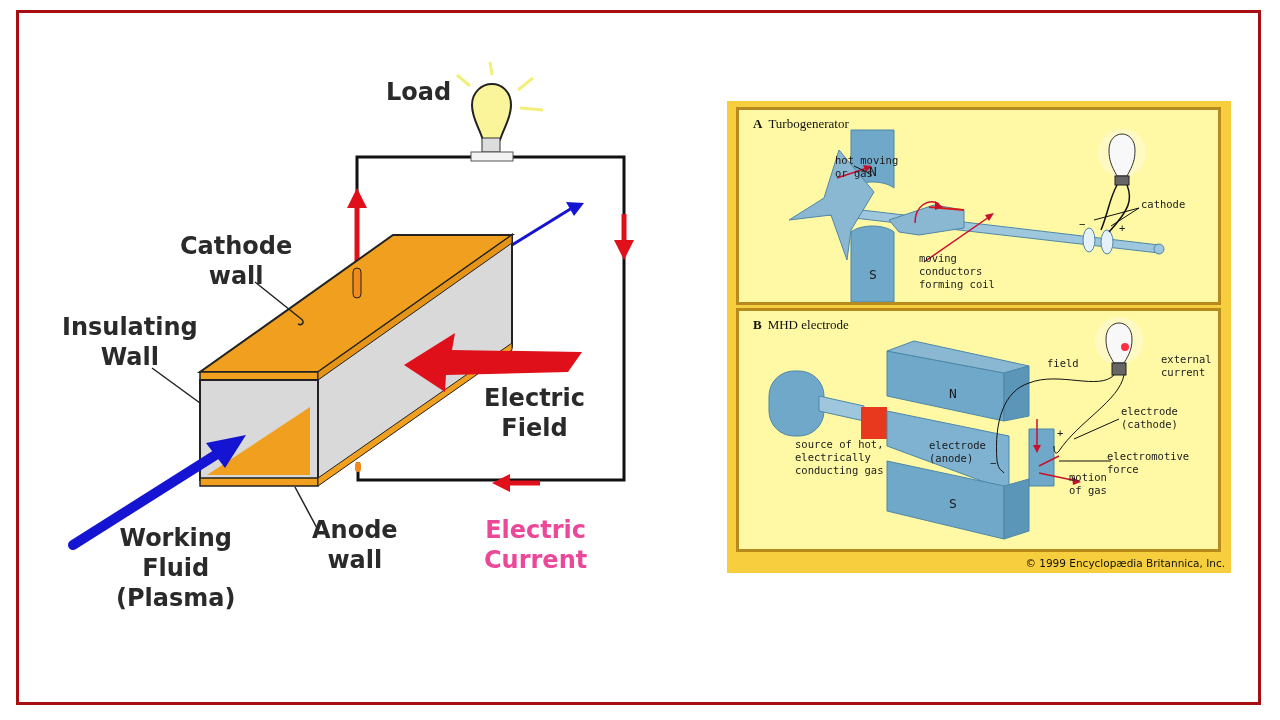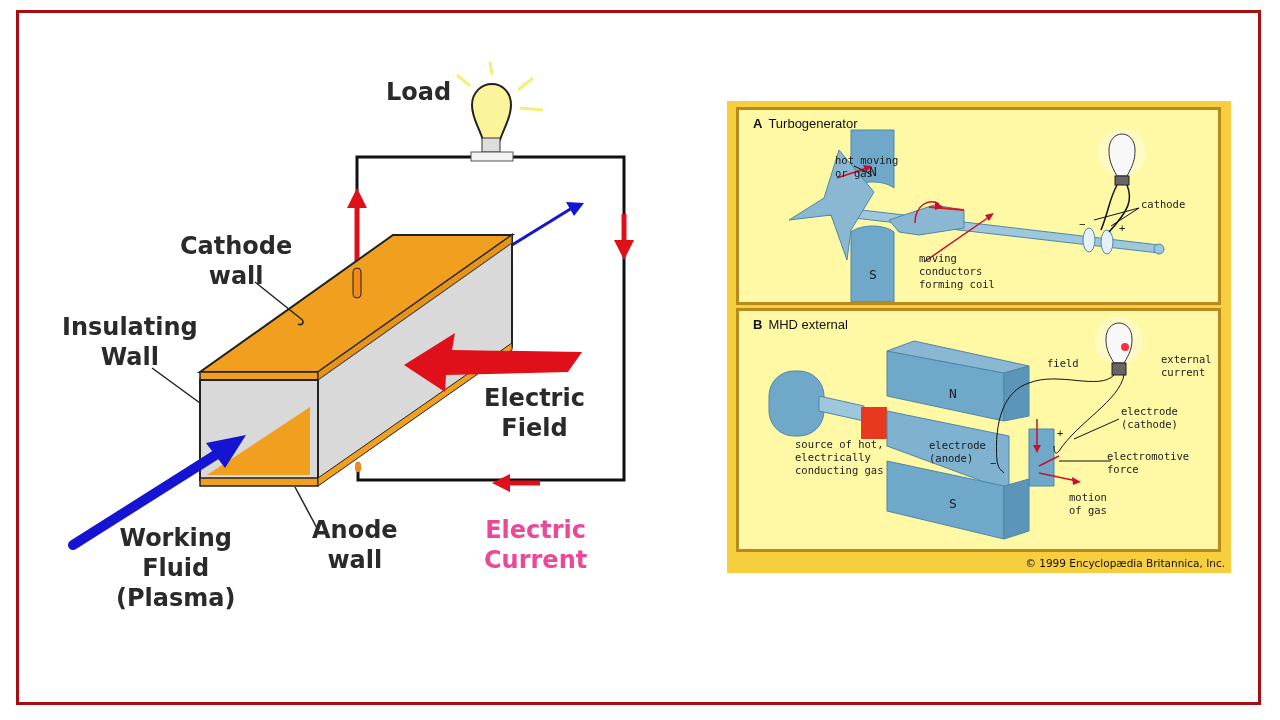--- a/index.html
+++ b/index.html
@@ -6,21 +6,21 @@
   body { width:1280px; height:720px; position:relative; overflow:hidden; font-family:"Liberation Sans", sans-serif; }
   .frame { position:absolute; left:16px; top:10px; width:1245px; height:695px; border:3px solid #a80d12; box-sizing:border-box; }
   .left-svg { position:absolute; left:0; top:0; }
   .lbl { position:absolute; font-family:"DejaVu Sans", sans-serif; font-weight:bold; font-size:24px; color:#2a2a2a; text-align:center; line-height:30px; white-space:pre; }
   .lbl.red { color:#ec4899; }
   .panel { position:absolute; left:727px; top:101px; width:504px; height:472px; background:#f7cf3e; }
   .sub { position:absolute; left:9px; width:485px; background:#fff9a6; border:3px solid #b68a1e; box-sizing:border-box; }
   .subA { top:6px; height:198px; }
   .subB { top:207px; height:244px; }
   .sub svg { position:absolute; left:0; top:0; }
-  .ptitle { position:absolute; left:14px; top:6px; font-family:Liberation Sans, sans-serif; font-size:13px; color:#111; }
+  .ptitle { position:absolute; left:14px; top:6px; font-family:Liberation Serif, serif; font-size:13px; color:#111; }
   .ptitle b { margin-right:6px; }
   .s { position:absolute; font-family:"DejaVu Sans Mono", monospace; font-size:10.5px; color:#1a1a1a; line-height:13px; white-space:pre; }
   .copy { position:absolute; right:6px; bottom:4px; font-family:"DejaVu Sans", sans-serif; font-size:10.5px; color:#111;margin-left:48px; }
 </style>
 </head>
 <body>
 
 <div class="frame"></div>
 
 <svg class="left-svg" width="700" height="720">
@@ -170,34 +170,34 @@
       <path d="M385 64 C380 90 340 110 320 140 C316 145 315 140 315 135" fill="none" stroke="#111" stroke-width="1"></path>
 
       <line x1="298" y1="108" x2="298" y2="138" stroke="#c8102e" stroke-width="1.5"></line>
       <polygon points="294,134 302,134 298,142" fill="#c8102e"></polygon>
       <line x1="300" y1="155" x2="320" y2="145" stroke="#c8102e" stroke-width="1.5"></line>
       <line x1="300" y1="162" x2="338" y2="170" stroke="#c8102e" stroke-width="1.5"></line>
       <polygon points="342,171 333,166 334,174" fill="#c8102e"></polygon>
       <line x1="320" y1="150" x2="372" y2="150" stroke="#111" stroke-width="1"></line>
       <line x1="335" y1="128" x2="380" y2="108" stroke="#111" stroke-width="1"></line>
     </svg>
-    <div class="ptitle"><b>B</b><span>MHD external</span></div>
+    <div class="ptitle"><b>B</b><span>MHD electrode</span></div>
     <div class="s" style="left:56px;top:127px;">source of hot,
 electrically
 conducting gas</div>
     <div class="s" style="left:308px;top:46px;">field</div>
     <div class="s" style="left:422px;top:42px;">external
 current</div>
     <div class="s" style="left:382px;top:94px;">electrode
 (cathode)</div>
     <div class="s" style="left:190px;top:128px;">electrode
 (anode)</div>
     <div class="s" style="left:368px;top:139px;">electromotive
 force</div>
-    <div class="s" style="left:330px;top:180px;">motion
+    <div class="s" style="left:330px;top:160px;">motion
 of gas</div>
     <div class="s" style="left:210px;top:76px;font-size:13px;">N</div>
     <div class="s" style="left:210px;top:186px;font-size:13px;">S</div>
     <div class="s" style="left:251px;top:146px;">−</div>
     <div class="s" style="left:318px;top:116px;">+</div>
   </div>
 
   <div class="copy">© 1999 Encyclopædia Britannica, Inc.</div>
 </div>
 

